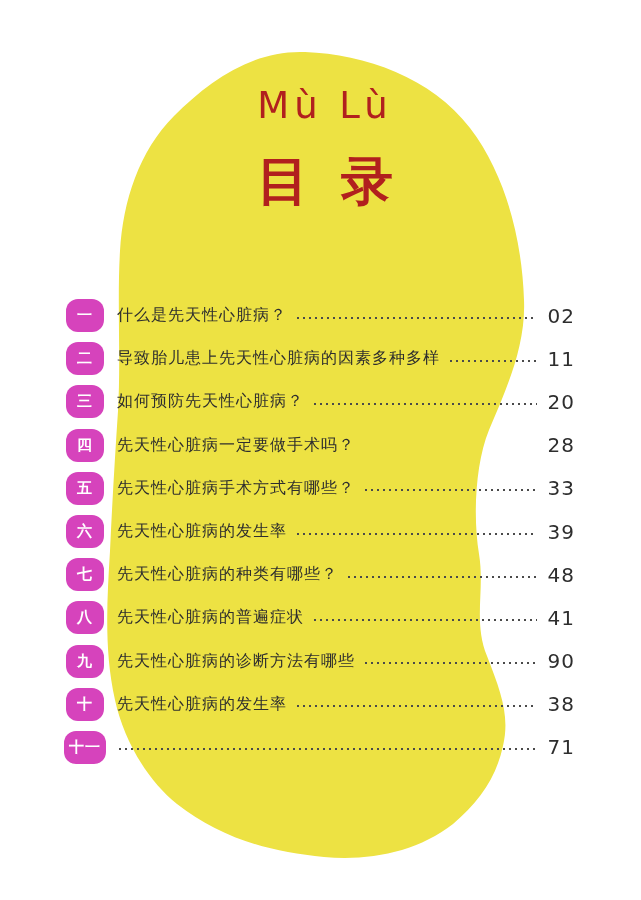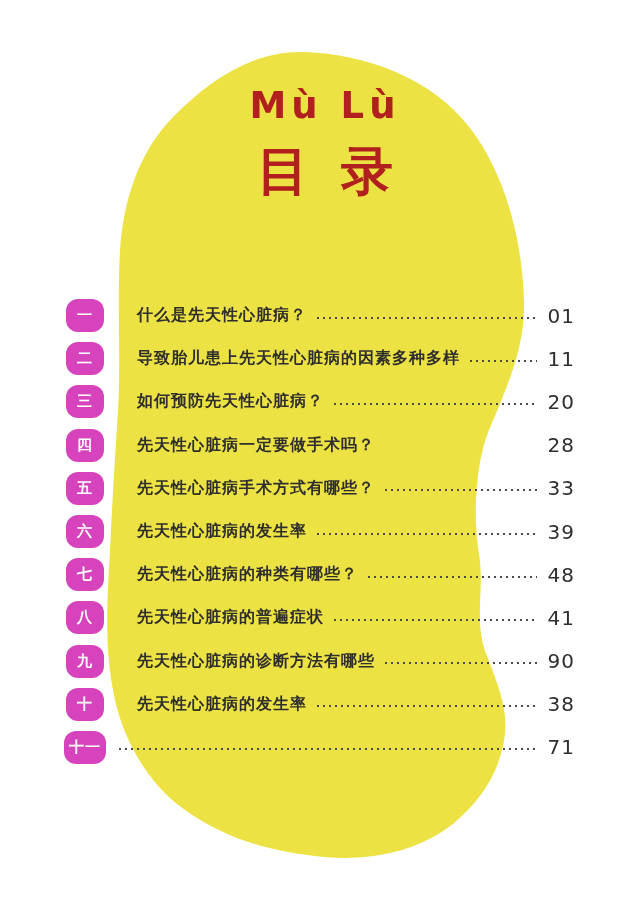--- a/index.html
+++ b/index.html
@@ -9,41 +9,41 @@
     font-family:"DejaVu Sans", sans-serif;
   }
   .blob{position:absolute;left:0;top:0;width:641px;height:900px;z-index:0;}
   .blob-path{fill:var(--blob,#ede243);}
 
   .header{
     position:absolute;left:140px;top:84px;width:370px;z-index:2;
     text-align:center;color:var(--title-red,#b1201e);
   }
   .pinyin{
-    font-size:37px;font-weight:bold;letter-spacing:5px;
+    font-size:37px;font-weight:normal;letter-spacing:5px;
   }
   .title-cn{
-    margin-top:10px;font-size:52px;font-weight:bold;
+    margin-top:20px;font-size:52px;font-weight:bold;
     letter-spacing:32px;padding-left:32px;
   }
 
   .toc{
     position:absolute;left:61px;top:294px;width:514px;z-index:2;
     display:flex;flex-direction:column;
   }
   .row{height:43.2px;display:flex;align-items:center;}
   .badge-cell{width:48px;display:flex;justify-content:center;flex:0 0 48px;}
   .badge{
     min-width:38px;height:33px;padding:0 5px;box-sizing:border-box;
     border-radius:12px;background:var(--accent,#d643bc);
     color:#ffffff;font-size:15px;font-weight:bold;letter-spacing:1px;
     display:flex;align-items:center;justify-content:center;
   }
   .title{
-    margin-left:28px;font-size:16px;font-weight:bold;
+    margin-left:8px;font-size:16px;font-weight:normal;
     color:var(--text,#2e2e2e);letter-spacing:1px;white-space:nowrap;
   }
   .leader{
     flex:1;height:2px;margin:4px 6px 0 10px;align-self:center;
     background:repeating-linear-gradient(to right, var(--leader,#4a4a4a) 0 2px, transparent 2px 6px);
   }
   .leader[data-leader="none"]{visibility:hidden;}
   .pagenum{
     font-size:20px;color:var(--text,#2e2e2e);min-width:32px;
     text-align:right;letter-spacing:1px;
@@ -79,21 +79,21 @@
 </div>
 
 <div class="toc">
 
   <div class="row">
     <span class="badge-cell">
         <span class="badge">一</span>
       </span>
     <span class="title">什么是先天性心脏病？</span>
     <span class="leader" data-leader="dots"></span>
-    <span class="pagenum">01</span>
+    <span class="pagenum">02</span>
   </div>
 
   <div class="row">
     <span class="badge-cell">
         <span class="badge">二</span>
       </span>
     <span class="title">导致胎儿患上先天性心脏病的因素多种多样</span>
     <span class="leader" data-leader="dots"></span>
     <span class="pagenum">11</span>
   </div>

